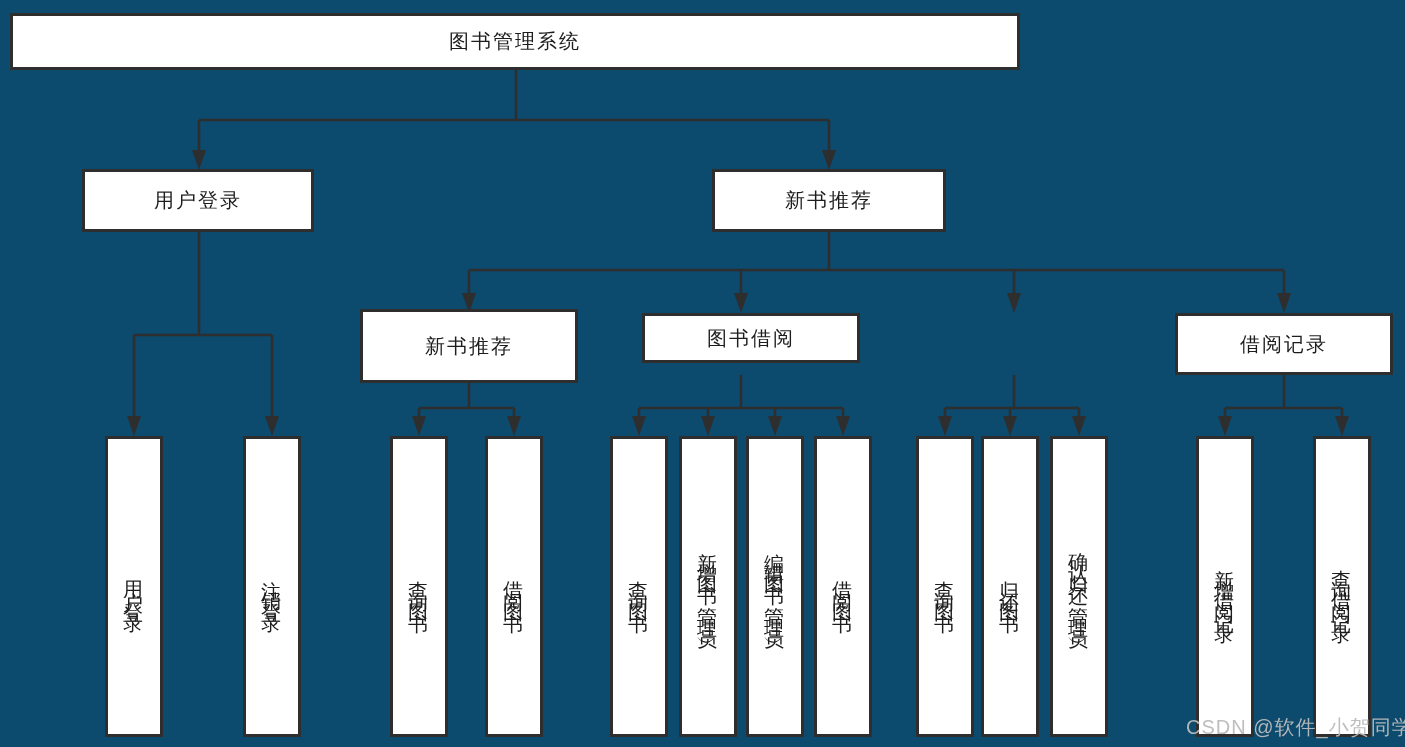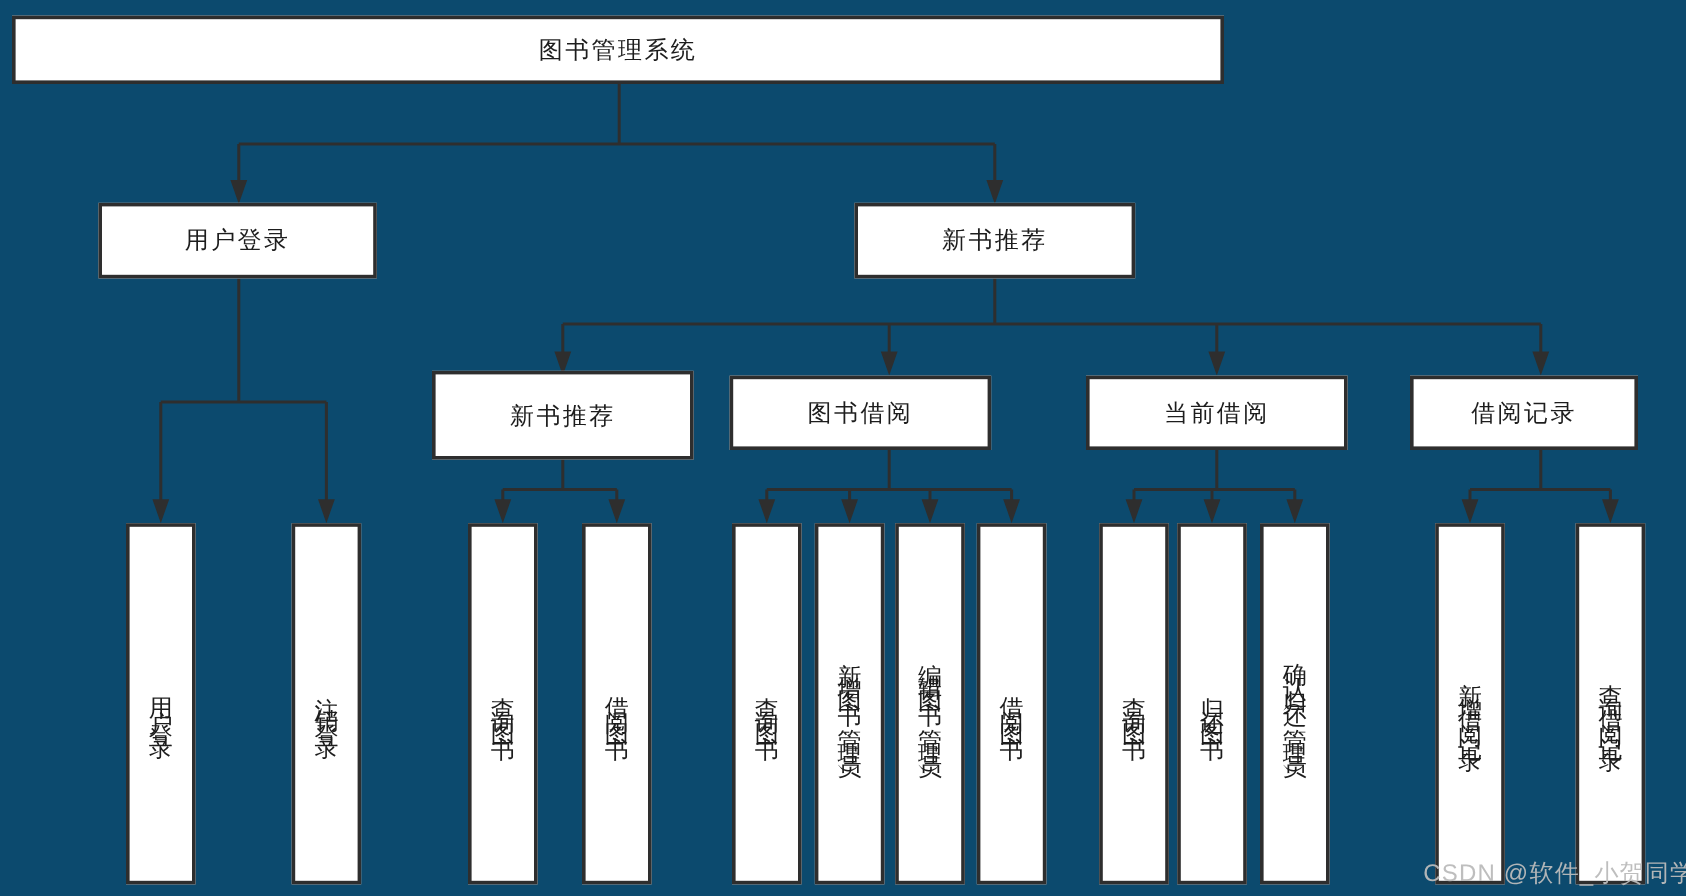--- a/index.html
+++ b/index.html
@@ -112,23 +112,22 @@
     <use href="#arrow" transform="translate(1225,416)"></use>
     <use href="#arrow" transform="translate(1342,416)"></use>
   </svg>
 
   <div class="node" style="left:10px; top:13px; width:1010px; height:57px">图书管理系统</div>
 
   <div class="node" style="left:82px; top:169px; width:232px; height:63px">用户登录</div>
   <div class="node" style="left:712px; top:169px; width:234px; height:63px">新书推荐</div>
 
   <div class="node" style="left:360px; top:309px; width:218px; height:74px">新书推荐</div>
-  <div class="node" style="left:608px; top:313px; width:218px; height:62px">图书借阅</div>
-  <div class="node" style="left:905px; top:313px; width:218px; height:62px">当前借阅</div>
-  <div class="node" style="left:1175px; top:313px; width:190px; height:62px">借阅记录</div>
+  <div class="node" style="left:642px; top:313px; width:218px; height:50px">图书借阅</div>
+  <div class="node" style="left:1175px; top:313px; width:218px; height:62px">借阅记录</div>
 
   <div class="node leaf" style="left:105px; top:436px; width:58px; height:301px">用户登录</div>
   <div class="node leaf" style="left:243px; top:436px; width:58px; height:301px">注销登录</div>
 
   <div class="node leaf" style="left:390px; top:436px; width:58px; height:301px">查询图书</div>
   <div class="node leaf" style="left:485px; top:436px; width:58px; height:301px">借阅图书</div>
 
   <div class="node leaf" style="left:610px; top:436px; width:58px; height:301px">查询图书</div>
   <div class="node leaf" style="left:679px; top:436px; width:58px; height:301px">新增图书（管理员）</div>
   <div class="node leaf" style="left:746px; top:436px; width:58px; height:301px">编辑图书（管理员）</div>

